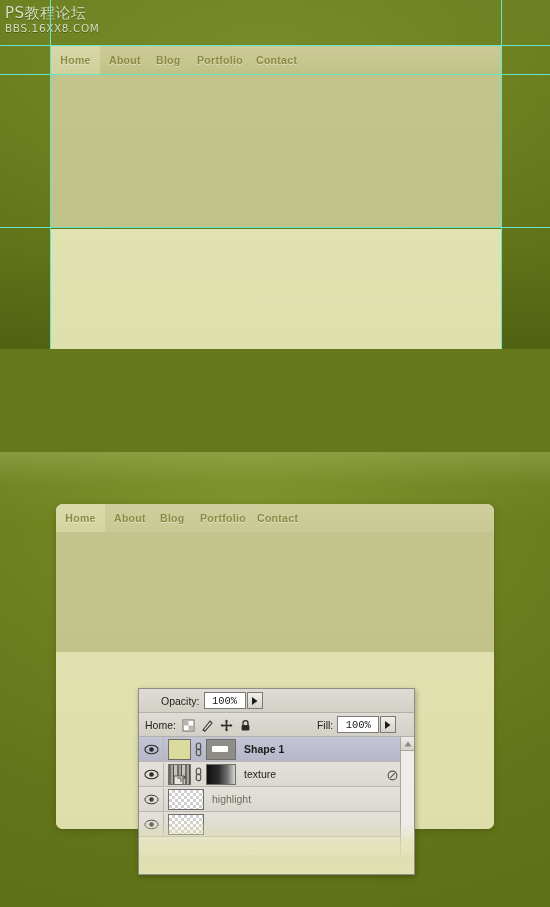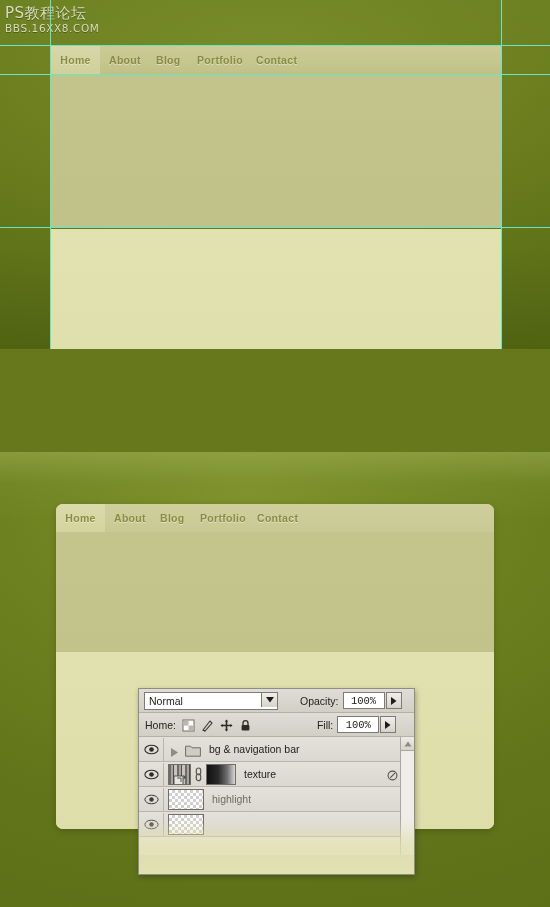--- a/index.html
+++ b/index.html
@@ -309,28 +309,20 @@
         <div class="navitem" style="left:104px;">Blog</div>
         <div class="navitem" style="left:144px;">Portfolio</div>
         <div class="navitem" style="left:201px;">Contact</div>
       </div>
     </div>
 
     <div class="ps">
 
 
       <div class="ps-row">
-        <div class="sel-blend">
-          <span class="v">Normal</span>
-          <span class="sel-arrow">
-            <svg width="8" height="6" viewBox="0 0 8 6">
-                <polygon points="0,0 8,0 4,5.5" fill="#1d1c19"></polygon>
-              </svg>
-          </span>
-        </div>
         <span class="ps-label" style="margin-left:22px;">Opacity:</span>
         <div class="num-box" style="margin-left:4px;">100%</div>
         <div class="spin">
           <svg width="6" height="8" viewBox="0 0 6 8">
               <polygon points="0,0 5.5,4 0,8" fill="#1d1c19"></polygon>
             </svg>
         </div>
       </div>
 
       <div class="ps-row">
@@ -365,40 +357,42 @@
         <div class="num-box" style="margin-left:4px;">100%</div>
         <div class="spin">
           <svg width="6" height="8" viewBox="0 0 6 8">
               <polygon points="0,0 5.5,4 0,8" fill="#1d1c19"></polygon>
             </svg>
         </div>
       </div>
 
       <div class="ps-list">
 
-
-        <div class="layer">
+        <div class="layer selected">
           <div class="eye-cell">
             <svg width="15" height="11" viewBox="0 0 15 11">
               <ellipse cx="7.5" cy="5.5" rx="6.6" ry="4.3" fill="none" stroke="#2d2b26" stroke-width="1.1"></ellipse>
               <circle cx="7.5" cy="5.5" r="2.3" fill="#2d2b26"></circle>
             </svg>
           </div>
-          <span class="grp-arrow">
-            <svg width="11" height="11" viewBox="0 0 11 11">
-                <polygon points="2,1 9,5.5 2,10" fill="#8e8b84"></polygon>
+          <div class="thumbs">
+            <div class="thumb" style="background:#dcdb9e;"></div>
+            <span class="link-ico">
+              <svg width="11" height="15" viewBox="0 0 11 15">
+                <rect x="3.3" y="1" width="4.4" height="6.6" rx="2.2" fill="none" stroke="#55534d" stroke-width="1.2"></rect>
+                <rect x="3.3" y="7" width="4.4" height="6.6" rx="2.2" fill="none" stroke="#55534d" stroke-width="1.2"></rect>
               </svg>
-          </span>
-          <span class="folder">
-            <svg width="16" height="13" viewBox="0 0 16 13">
-              <path d="M0.6 2.2 H5.6 L7 3.8 H15.4 V12.2 H0.6 Z" fill="#cfccc4" stroke="#6f6d67" stroke-width="1"></path>
-            </svg>
-          </span>
-          <span class="lname">bg &amp; navigation bar</span>
-        </div>
+            </span>
+            <div class="thumb wide" style="background:#8f8d88;">
+              <div style="position:absolute;left:5px;top:6px;width:16px;height:6px;background:#fff;border-radius:1px;"></div>
+            </div>
+          </div>
+          <span class="lname bold">Shape 1</span>
+        </div>
+
 
         <div class="layer">
           <div class="eye-cell">
             <svg width="15" height="11" viewBox="0 0 15 11">
               <ellipse cx="7.5" cy="5.5" rx="6.6" ry="4.3" fill="none" stroke="#2d2b26" stroke-width="1.1"></ellipse>
               <circle cx="7.5" cy="5.5" r="2.3" fill="#2d2b26"></circle>
             </svg>
           </div>
           <div class="thumbs">
             <div class="thumb" style="background:repeating-linear-gradient(90deg,#6e6c66 0 2px,#a8a5a0 2px 4px,#4e4c48 4px 5px,#c6c4c0 5px 8px);">

